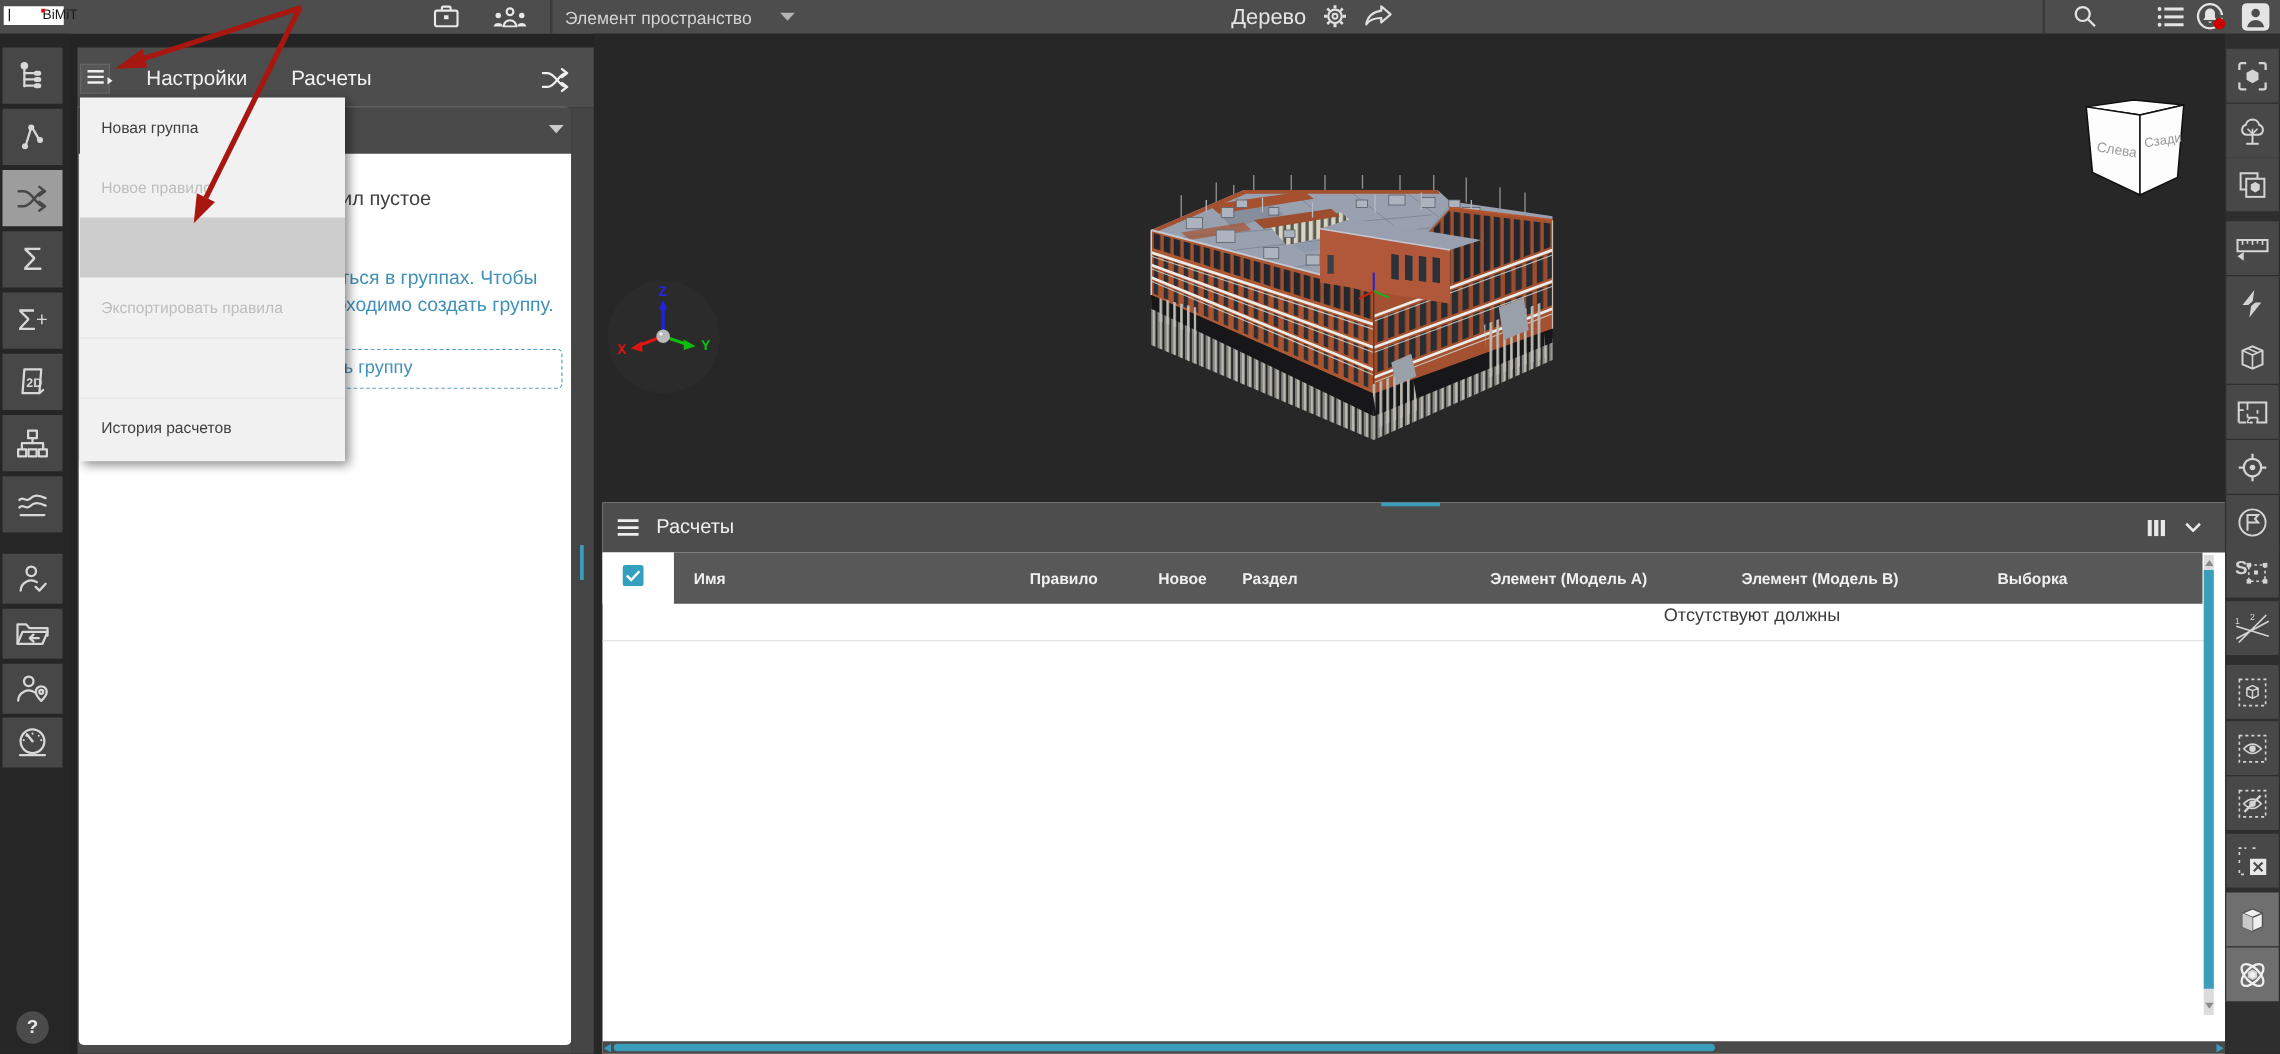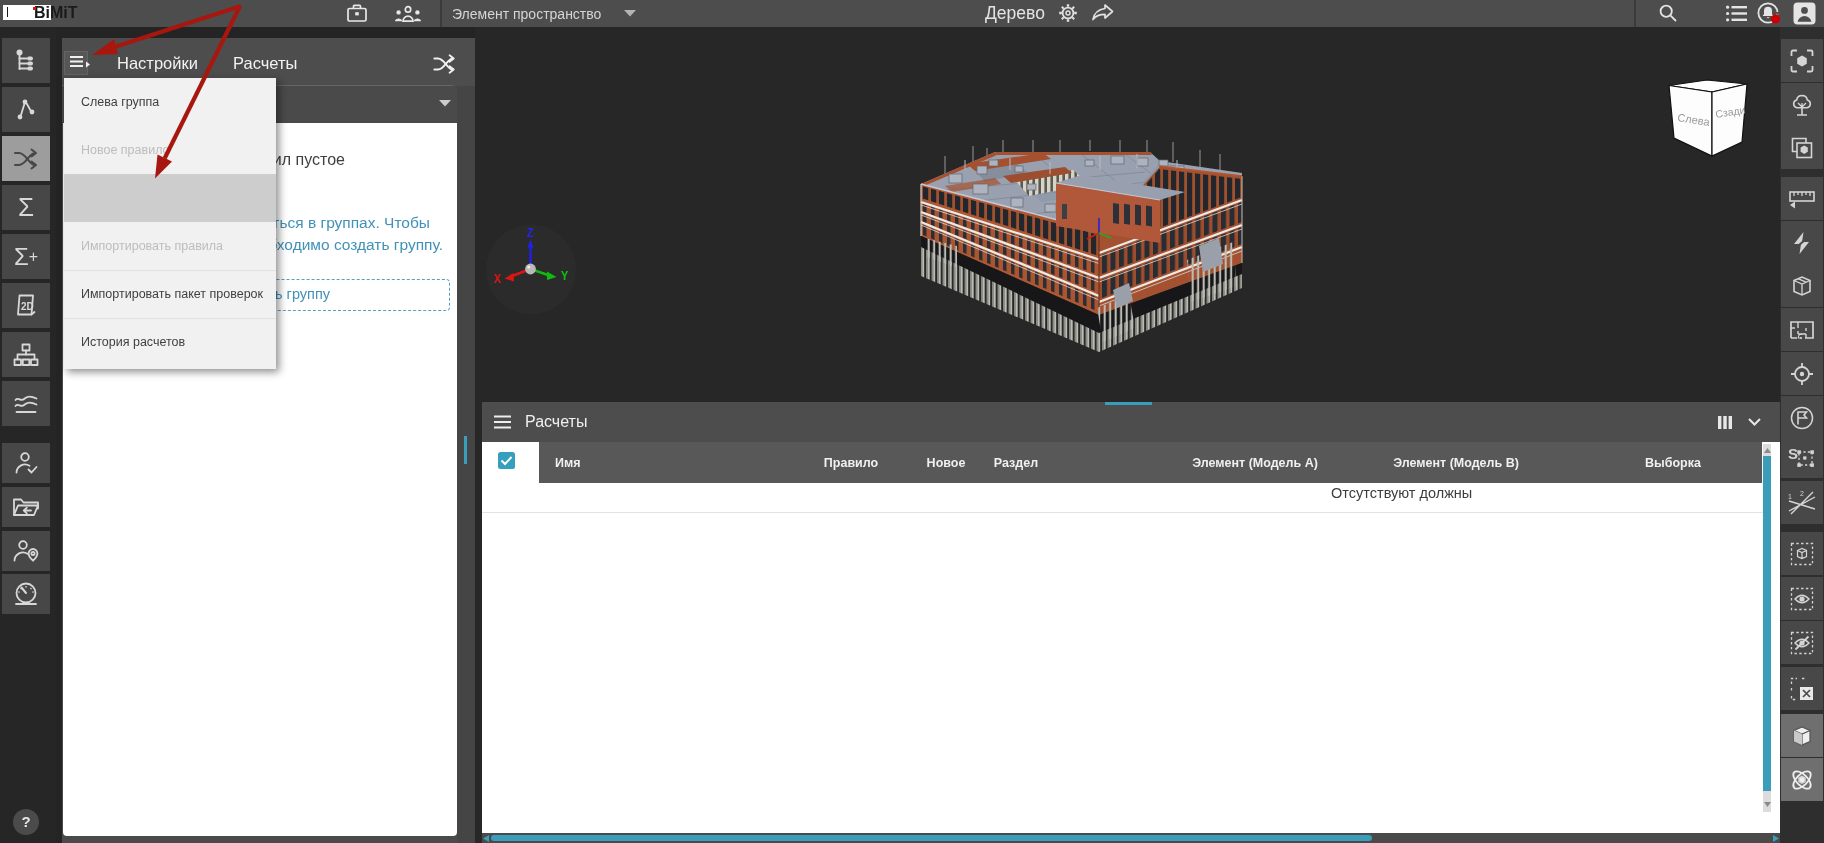--- a/index.html
+++ b/index.html
@@ -8,21 +8,21 @@
   .abs { position:absolute; }
   svg { display:block; }
 </style>
 </head>
 <body>
 
 <div class="abs" id="topbar" style="left:0;top:0;width:1824px;height:27px;background:#4d4d4d;">
 
   <div class="abs" style="left:3px;top:4.5px;width:48px;height:15.5px;background:#ffffff;"></div>
   <div class="abs" style="left:6.5px;top:7px;width:1.6px;height:10px;background:#1a1a1a;"></div>
-  <div class="abs" style="left:10px;top:4.5px;font-size:16px;font-weight:bold;color:#1a1a1a;line-height:15.5px;padding-left:24px;">BiMiT</div>
+  <div class="abs" style="left:10px;top:4.5px;font-size:11px;font-weight:normal;color:#1a1a1a;line-height:15.5px;padding-left:24px;">BiMiT</div>
   <div class="abs" style="left:33px;top:6.8px;width:3.2px;height:3.2px;background:#e01010;"></div>
 
   <svg class="abs" style="left:346px;top:4px;" width="22" height="19" viewBox="0 0 22 19">
     <rect x="2" y="4.5" width="18" height="12.5" rx="1.5" fill="none" stroke="#e8e8e8" stroke-width="1.7"></rect>
     <path d="M7.5 4.5 v-2.2 a1 1 0 0 1 1-1 h5 a1 1 0 0 1 1 1 v2.2" fill="none" stroke="#e8e8e8" stroke-width="1.7"></path>
     <rect x="9.2" y="8.2" width="3.6" height="3.2" fill="#e8e8e8"></rect>
   </svg>
 
   <svg class="abs" style="left:394px;top:5px;" width="28" height="17" viewBox="0 0 28 17">
     <circle cx="14" cy="4.4" r="2.7" fill="none" stroke="#e8e8e8" stroke-width="1.7"></circle>
@@ -415,24 +415,23 @@
   <div class="abs" style="left:0;top:248px;width:268px;text-align:right;font-size:14.5px;color:#4191b8;white-space:nowrap;">Создать группу</div>
 </div>
 
 <div class="abs" id="menu" style="left:64px;top:78px;width:212px;height:291px;background:#f1f1f1;box-shadow:3px 3px 8px rgba(0,0,0,0.45);">
   <style>
     .mi { position:absolute; left:17px; height:48px; line-height:48px; font-size:12.5px; color:#3f3f3f; white-space:nowrap; }
     .mi.dis { color:#bdbdbd; }
     .msep { position:absolute; left:0; width:212px; height:1px; background:#e2e2e2; }
   </style>
   <div class="abs" style="left:0;top:96px;width:212px;height:48px;background:#cdcdcd;"></div>
-  <div class="mi" style="top:0;">Слева группа</div>
+  <div class="mi" style="top:0;">Новая группа</div>
   <div class="mi dis" style="top:48px;">Новое правило</div>
-  <div class="mi dis" style="top:144px;">Импортировать правила</div>
-  <div class="mi" style="top:192px;">Импортировать пакет проверок</div>
+  <div class="mi dis" style="top:144px;">Экспортировать правила</div>
   <div class="mi" style="top:240px;">История расчетов</div>
   <div class="msep" style="top:192px;"></div>
   <div class="msep" style="top:240px;"></div>
 </div>
 
 <div class="abs" id="table" style="left:482px;top:402px;width:1298px;height:441px;background:#ffffff;">
 
   <div class="abs" style="left:0;top:0;width:1298px;height:40px;background:#4d4d4d;"></div>
   <svg class="abs" style="left:12px;top:13px;" width="17" height="14" viewBox="0 0 17 14">
     <path d="M0 1.5 h17 M0 7 h17 M0 12.5 h17" stroke="#eeeeee" stroke-width="2.2"></path>
@@ -455,21 +454,21 @@
   </svg>
   <style>
     .th { position:absolute; top:47px; height:28px; line-height:28px; font-size:12.5px; font-weight:bold; color:#f0f0f0; white-space:nowrap; }
   </style>
   <div class="th" style="left:73px;">Имя</div>
   <div class="th" style="left:369px;transform:translateX(-50%);">Правило</div>
   <div class="th" style="left:464px;transform:translateX(-50%);">Новое</div>
   <div class="th" style="left:534px;transform:translateX(-50%);">Раздел</div>
   <div class="th" style="left:773px;transform:translateX(-50%);">Элемент (Модель А)</div>
   <div class="th" style="left:974px;transform:translateX(-50%);">Элемент (Модель B)</div>
-  <div class="th" style="left:1191px;transform:translateX(-50%);">Выборка</div>
+  <div class="th" style="left:1144px;transform:translateX(-50%);">Выборка</div>
 
   <div class="abs" style="left:849px;top:76px;width:140px;height:30px;line-height:30px;font-size:14.5px;color:#3c3c3c;text-align:center;white-space:nowrap;">Отсутствуют должны</div>
   <div class="abs" style="left:0;top:110px;width:1283px;height:1px;background:#e3e3e3;"></div>
 
   <div class="abs" style="left:1281px;top:42px;width:8px;height:368px;background:#dcdcdc;"></div>
   <svg class="abs" style="left:1282px;top:46px;" width="7" height="5" viewBox="0 0 7 5">
       <path d="M3.5 0 L7 5 H0 z" fill="#8a8a8a"></path>
     </svg>
   <div class="abs" style="left:1281px;top:54px;width:8px;height:335px;background:#3a9db9;"></div>
   <svg class="abs" style="left:1282px;top:400px;" width="7" height="5" viewBox="0 0 7 5">

